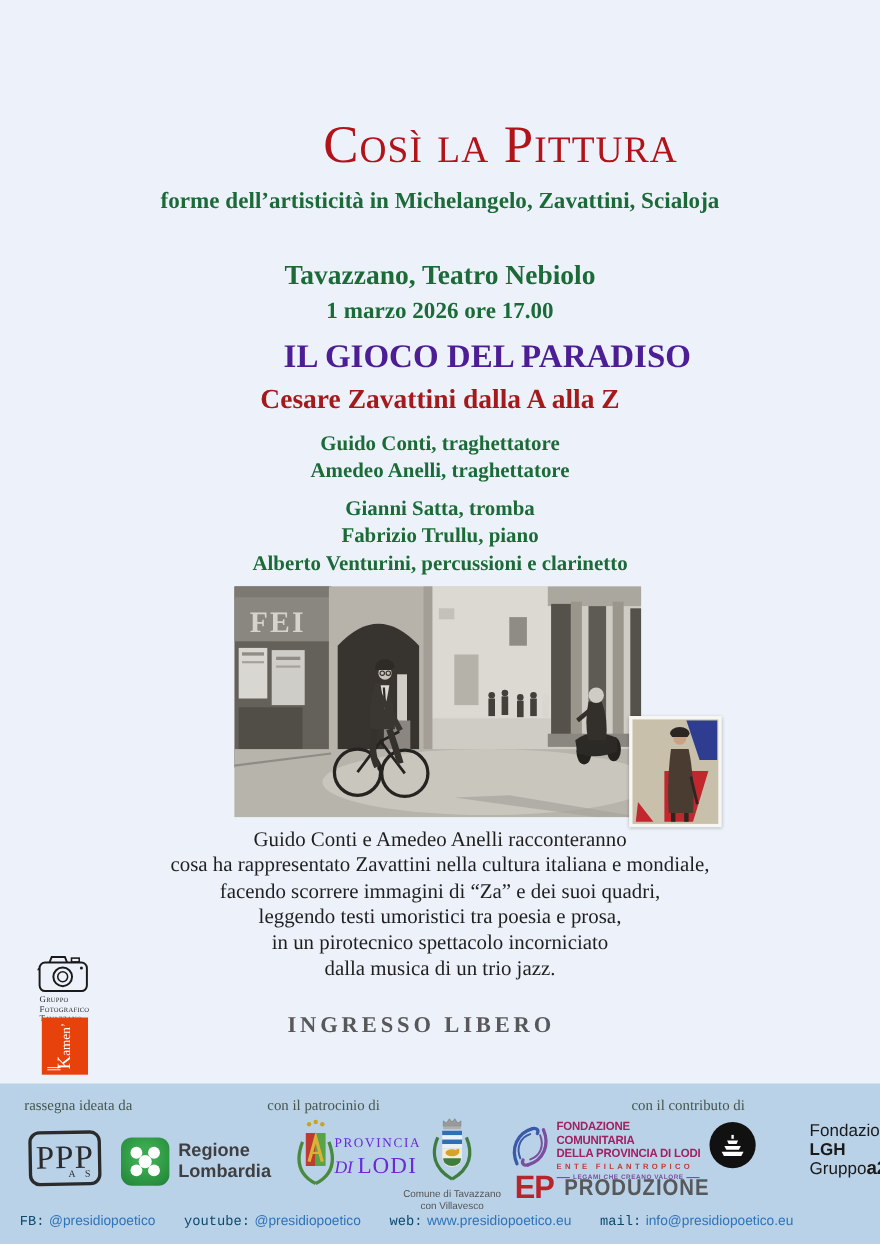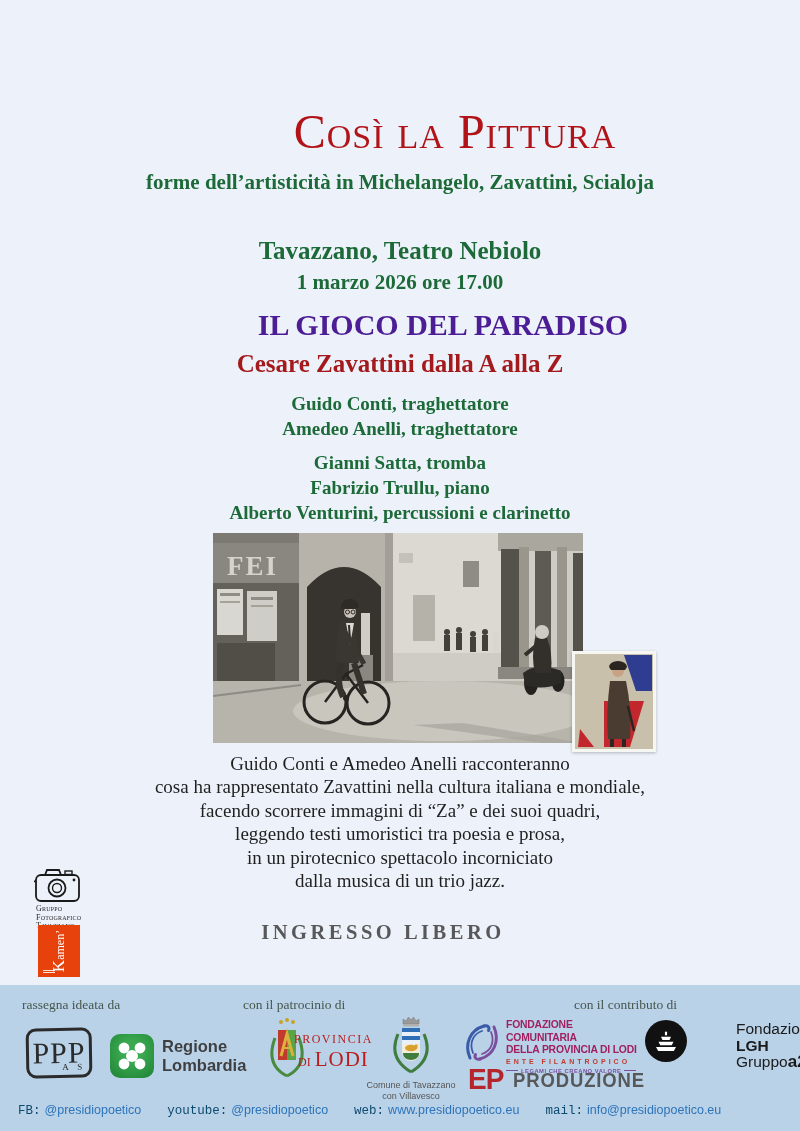--- a/index.html
+++ b/index.html
@@ -64,23 +64,23 @@
   .ppp-s{left:48px;bottom:3px;}
 
   .regione{position:absolute;left:110px;top:49px;display:flex;align-items:center;gap:8px;
            font-family:"Liberation Sans",sans-serif;}
   .regione-icon{width:44px;height:44px;border-radius:10px;
                 background:radial-gradient(circle at 50% 40%, #3aa94f 30%, #1f8236 100%);
                 display:flex;align-items:center;justify-content:center;}
   .regione-text{font-size:16.5px;line-height:19px;font-weight:bold;color:#3f3f41;}
 
   .prov-crest{position:absolute;left:268px;top:31px;}
-  .prov-text{position:absolute;left:294px;top:47px;color:#b91c1c;text-align:center;}
+  .prov-text{position:absolute;left:304px;top:47px;color:#6d28d9;text-align:left;}
   .prov-l1{font-size:12px;letter-spacing:1.5px;}
-  .prov-di{font-size:12px;}
+  .prov-di{font-size:16px;font-style:italic;}
   .prov-lodi{font-size:21px;letter-spacing:1px;}
 
   .comune-crest{position:absolute;left:390px;top:29px;}
   .comune-caption{position:absolute;left:358px;top:95px;width:106px;text-align:center;
                   font-family:"Liberation Sans",sans-serif;font-size:9px;line-height:10.5px;color:#555;}
 
   .fc-hands{position:absolute;left:462px;top:33px;}
   .fc-text{position:absolute;left:506px;top:33px;width:140px;
            font-family:"Liberation Sans",sans-serif;}
   .fc-l12{font-size:10.8px;line-height:12.5px;font-weight:bold;color:#a02060;

